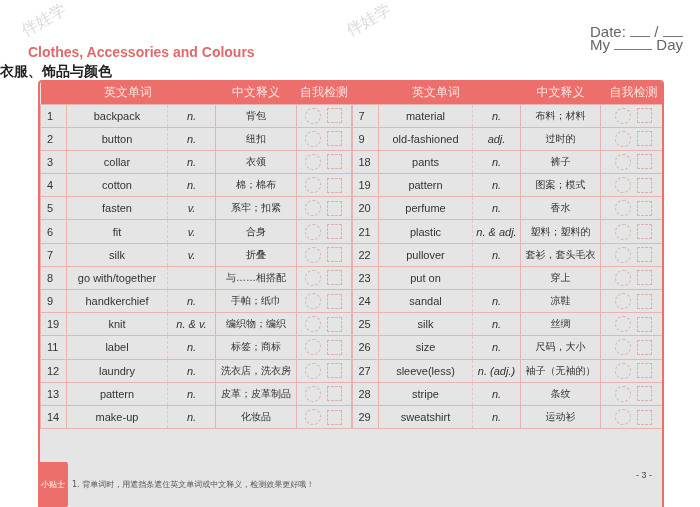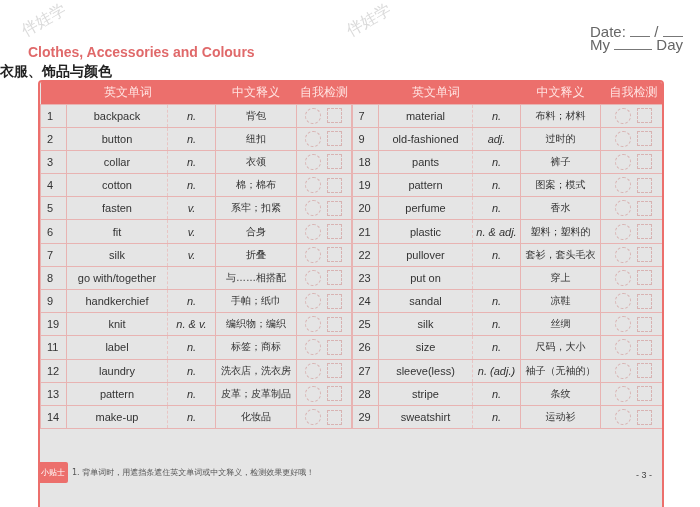--- a/index.html
+++ b/index.html
@@ -15,21 +15,21 @@
     tbody td { height: 23.2px; font-size: 11px; text-align: center; border: 1px solid #e8b3b2; color: #333; }
     td.num { text-align: left; padding-left: 6px; }
     td.pos { font-style: italic; border-left: 1px dashed #e8c5c4; }
     td.word { border-right: none; margin-top: 20px; }
     td.cn { font-size: 10px; font-family: Liberation Sans, sans-serif; }
     td.check { padding: 0; }
     td.sep { border-right: 2px solid #e8b3b2; }
     .circ { display: inline-block; width: 16px; height: 16px; border: 1px dashed #d8b3b2; border-radius: 50%; vertical-align: middle; margin-right: 6px; }
     .sq { display: inline-block; width: 15px; height: 15px; border: 1px dashed #d8b3b2; vertical-align: middle; }
     .tips { position: absolute; left: 38px; top: 462px; font-size: 8px; color: #555; line-height: 13px; font-family: "DejaVu Sans", sans-serif; }
-    .tip-badge { display: inline-block; background: #ec6f6c; color: #fff; padding: 4px 3px; border-radius: 2px; margin-right: 4px; }
+    .tip-badge { display: inline-block; background: #ec6f6c; color: #fff; padding: 16px 3px; border-radius: 2px; margin-right: 4px; }
     .tip-line2 { padding-left: 38px; }
     .mini-circ { display: inline-block; width: 9px; height: 9px; border: 1px solid #bbb; border-radius: 50%; vertical-align: middle; margin: 0 3px; }
     .mini-sq { display: inline-block; width: 9px; height: 9px; border: 1px solid #bbb; vertical-align: middle; margin: 0 3px; }
     .page-num { position: absolute; left: 636px; top: 470px; font-size: 9px; color: #444; }
     .watermark { position: absolute; font-size: 16px; color: rgba(150,150,150,0.35); transform: rotate(-30deg); white-space: nowrap; pointer-events: none; font-family: "DejaVu Sans", sans-serif; }
   </style>
 </head>
 <body>
 
 <div class="watermark" style="left:20px;top:10px;">伴娃学</div>

